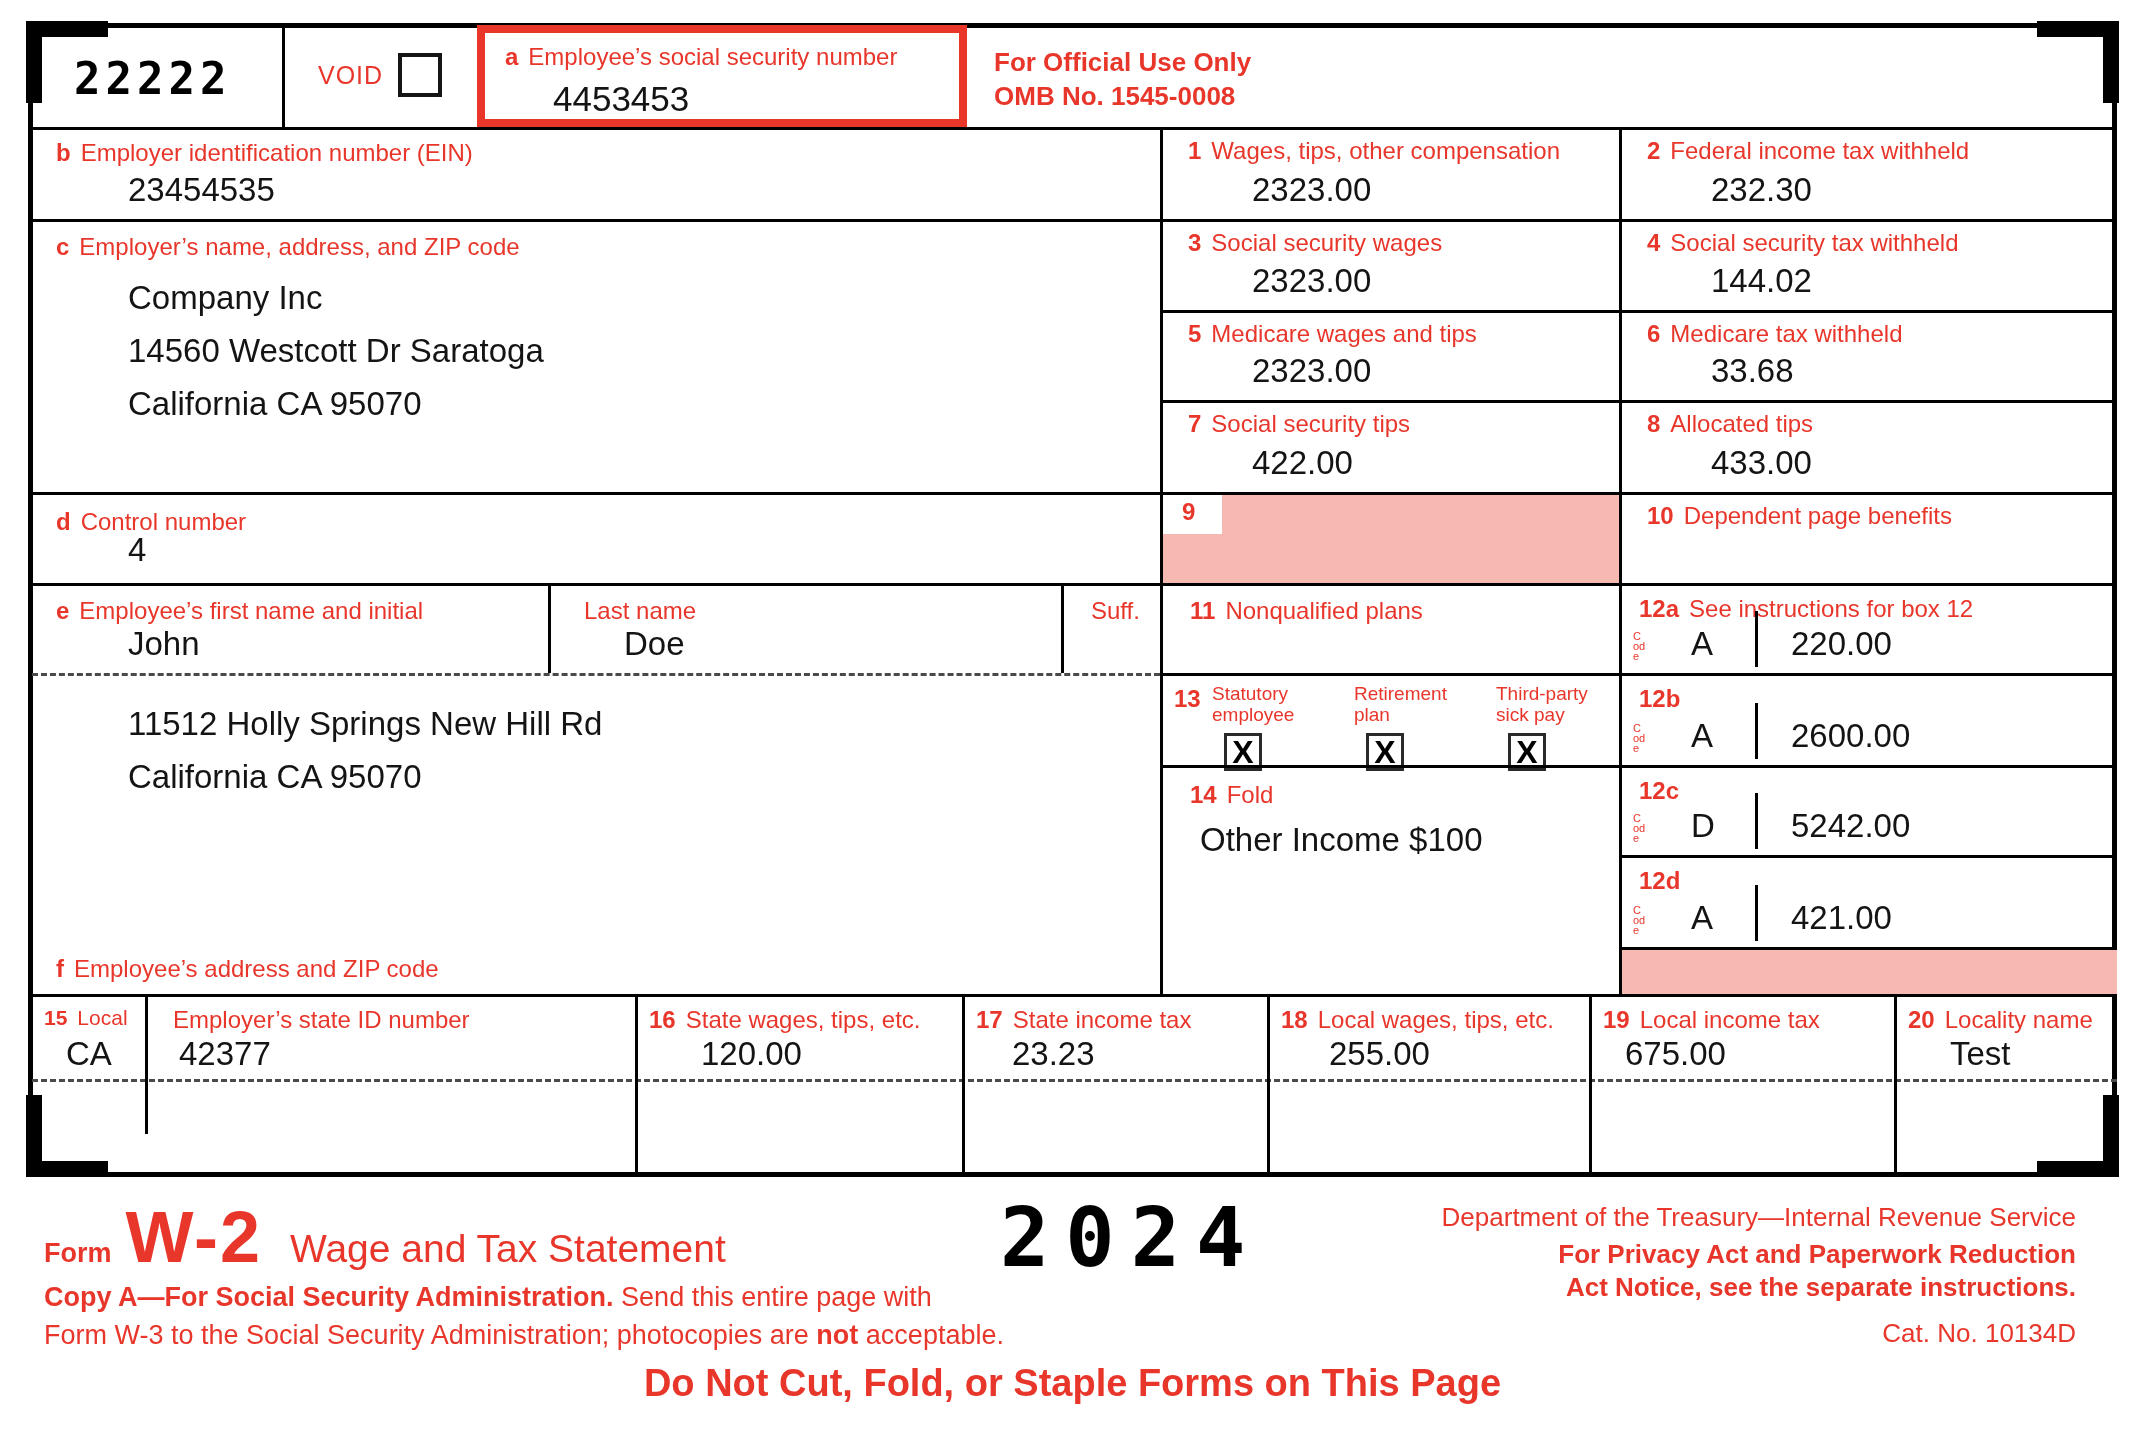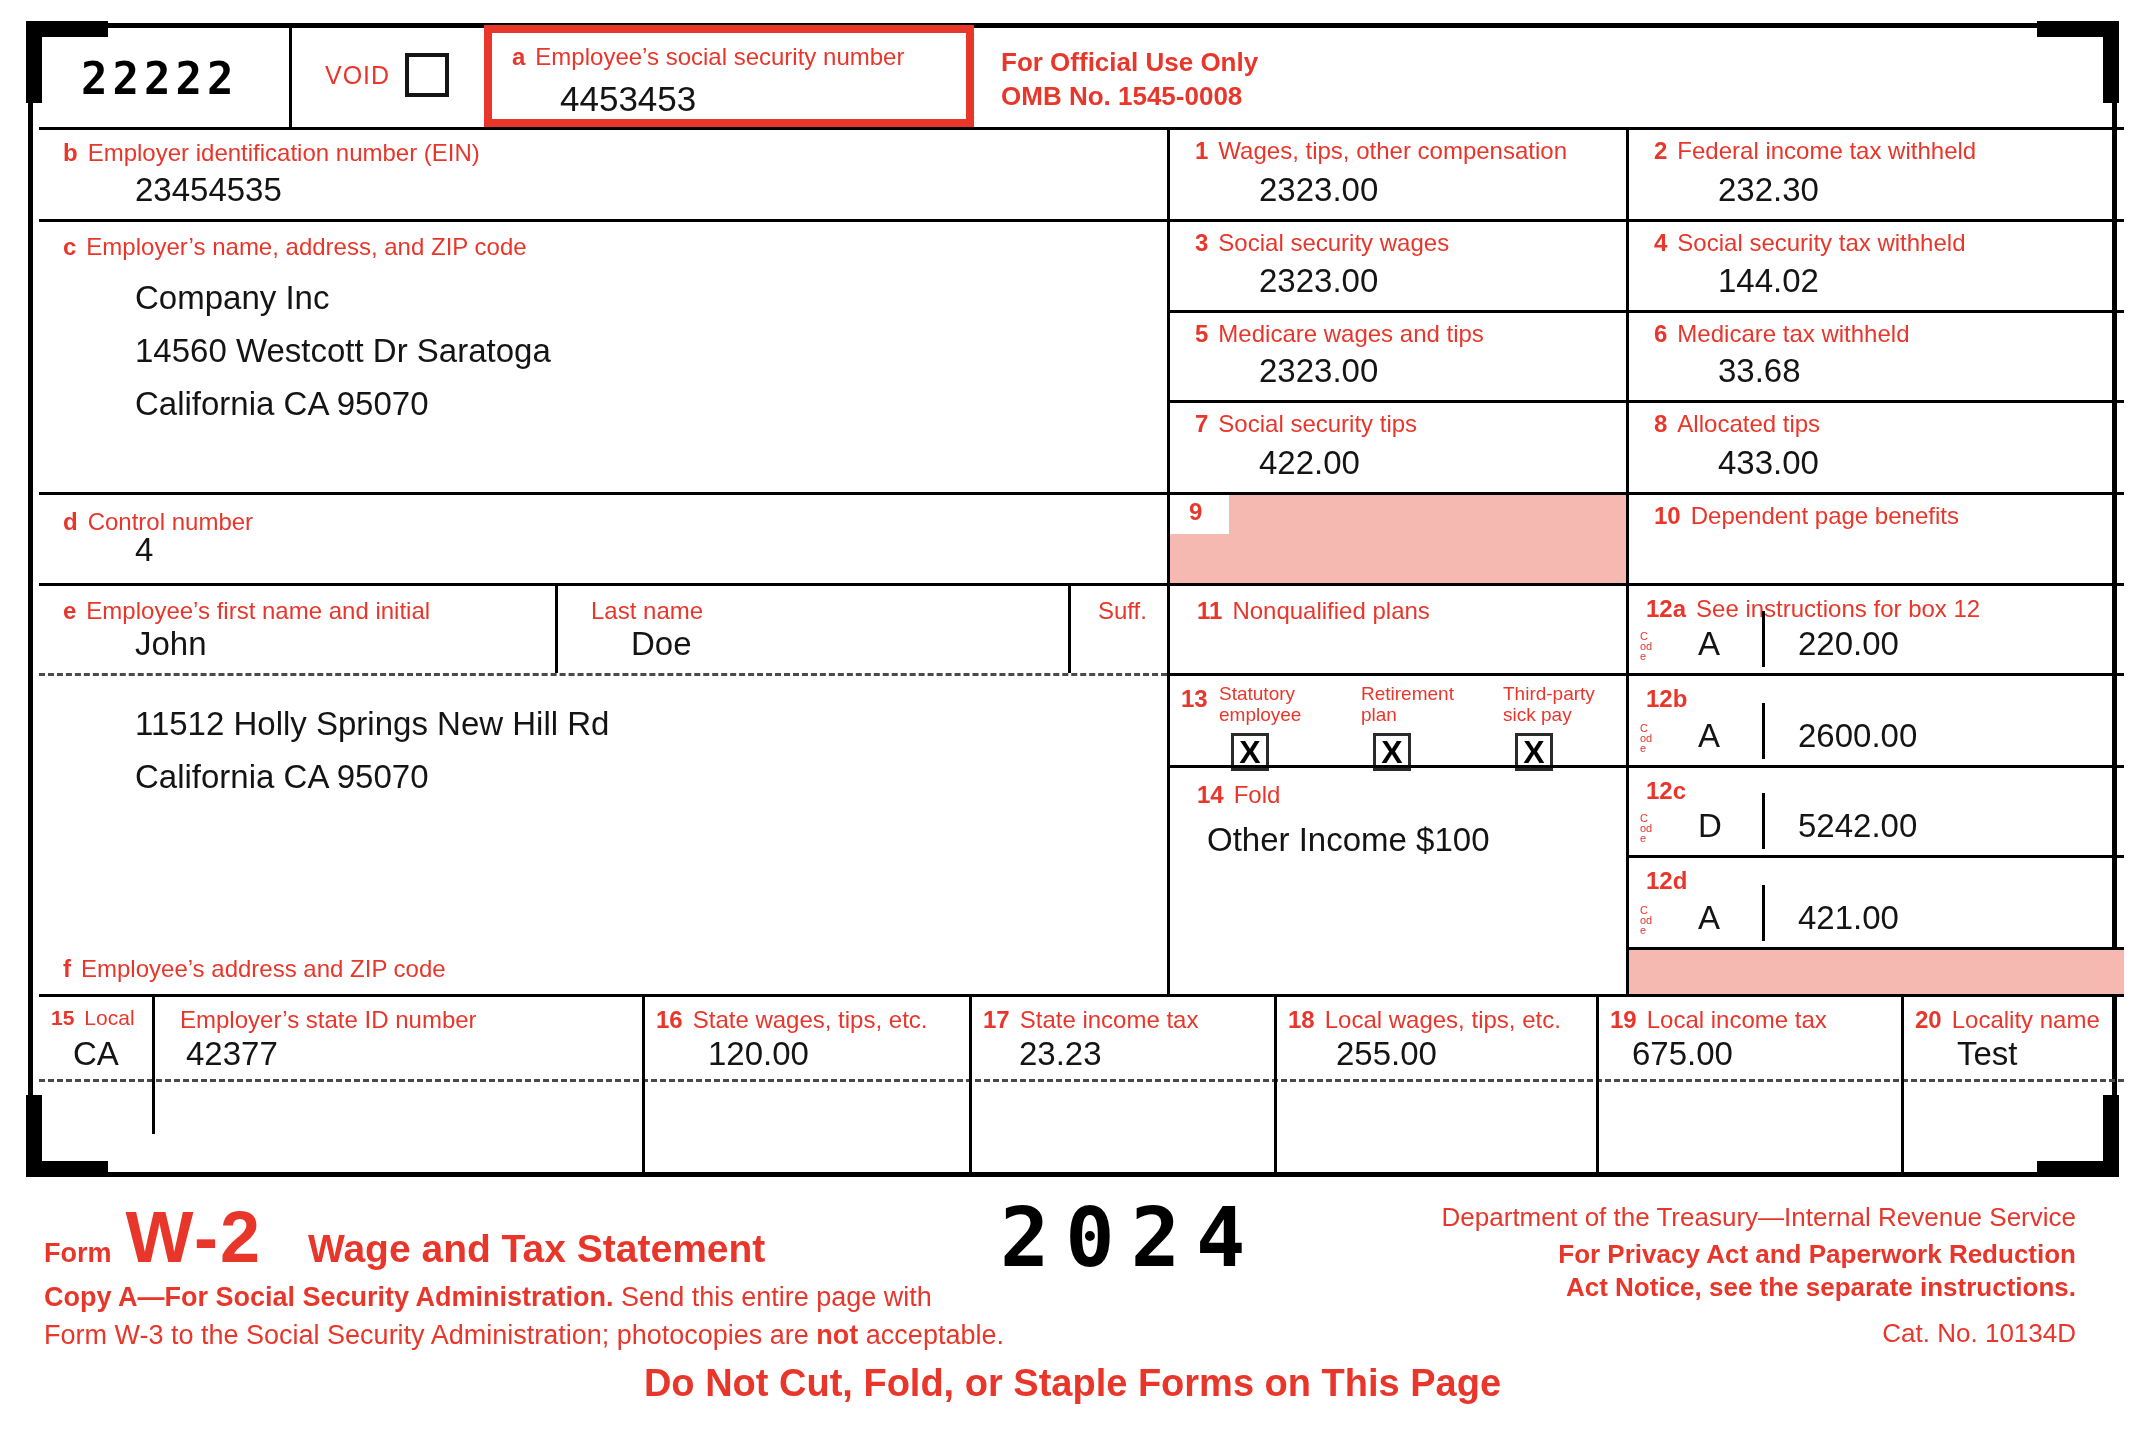--- a/index.html
+++ b/index.html
@@ -14,21 +14,21 @@
     font-family:"Liberation Sans", sans-serif;
   }
   
   .frame{position:absolute;left:28px;top:23px;width:2089px;height:1154px;border:5px solid #000;}
   .mark{position:absolute;width:82px;height:82px;}
   .mark.tl{left:26px;top:21px;border-top:16px solid #000;border-left:16px solid #000;}
   .mark.tr{left:2037px;top:21px;border-top:16px solid #000;border-right:16px solid #000;}
   .mark.bl{left:26px;top:1095px;border-bottom:16px solid #000;border-left:16px solid #000;}
   .mark.br{left:2037px;top:1095px;border-bottom:16px solid #000;border-right:16px solid #000;}
   
-  .grid{position:absolute;left:39px;top:25px;width:2085px;height:1150px;text-decoration:underline;}
+  .grid{position:absolute;left:32px;top:25px;width:2085px;height:1150px;text-decoration:underline;}
   .hline,.vline{position:absolute;background:#000;}
   .hline{height:3px;}
   .vline{width:3px;}
   .dashedh{position:absolute;border-top:3px dashed #4a4a4a;height:0;}
   .cell{position:absolute;}
   .pink{background:var(--pink);}
   
   .lbl{position:absolute;font-size:24px;color:var(--red);white-space:nowrap;}
   .lbl .n{font-weight:bold;margin-right:10px;}
   .val{position:absolute;font-size:33px;color:var(--ink);white-space:nowrap;}
@@ -52,21 +52,21 @@
   
   .b13g{position:absolute;top:10px;width:140px;}
   .b13l{font-size:19px;line-height:21px;color:var(--red);white-space:nowrap;}
   .chk{width:38px;height:38px;border:3px solid #2a2a2a;margin:8px 0 0 12px;
        display:flex;align-items:center;justify-content:center;
        font-size:32px;font-weight:bold;color:#000;background:#fff;}
   
   .fbrand{position:absolute;left:44px;top:1196px;display:flex;align-items:baseline;color:var(--red);}
   .fb-form{font-size:27px;font-weight:bold;}
   .fb-w2{font-size:72px;font-weight:bold;margin-left:14px;letter-spacing:2px;}
-  .fb-title{font-size:39px;font-weight:bold;margin-left:46px;}
+  .fb-title{font-size:39px;font-weight:normal;margin-left:28px;}
   .year{position:absolute;left:1000px;top:1190px;font-family:"DejaVu Sans Mono",monospace;
         font-weight:bold;font-size:82px;letter-spacing:16px;color:#000;}
   .dept{position:absolute;right:66px;top:1202px;font-size:26px;color:var(--red);white-space:nowrap;}
   .privacy{position:absolute;right:66px;top:1238px;font-size:26px;font-weight:bold;color:var(--red);
            text-align:right;line-height:33px;white-space:nowrap;}
   .copya{position:absolute;left:44px;top:1278px;font-size:27px;color:var(--red);line-height:38px;white-space:nowrap;}
   .copya .bold{font-weight:bold;}
   .catno{position:absolute;right:66px;top:1318px;font-size:26px;color:var(--red);white-space:nowrap;}
   .donotcut{position:absolute;left:30px;top:1354px;width:2085px;text-align:center;
             font-size:38px;font-weight:bold;color:var(--red);margin-top:8px;}

